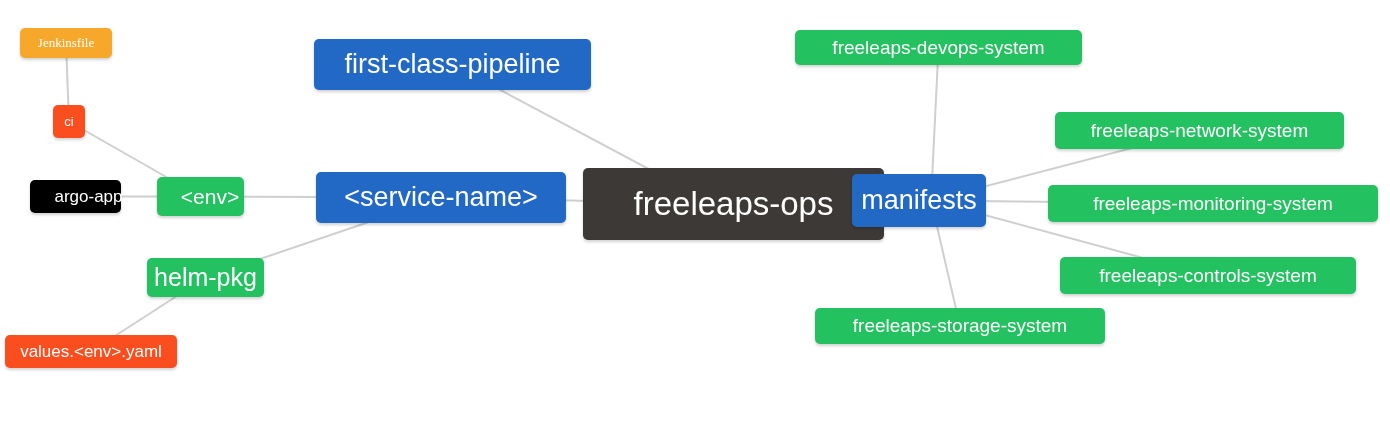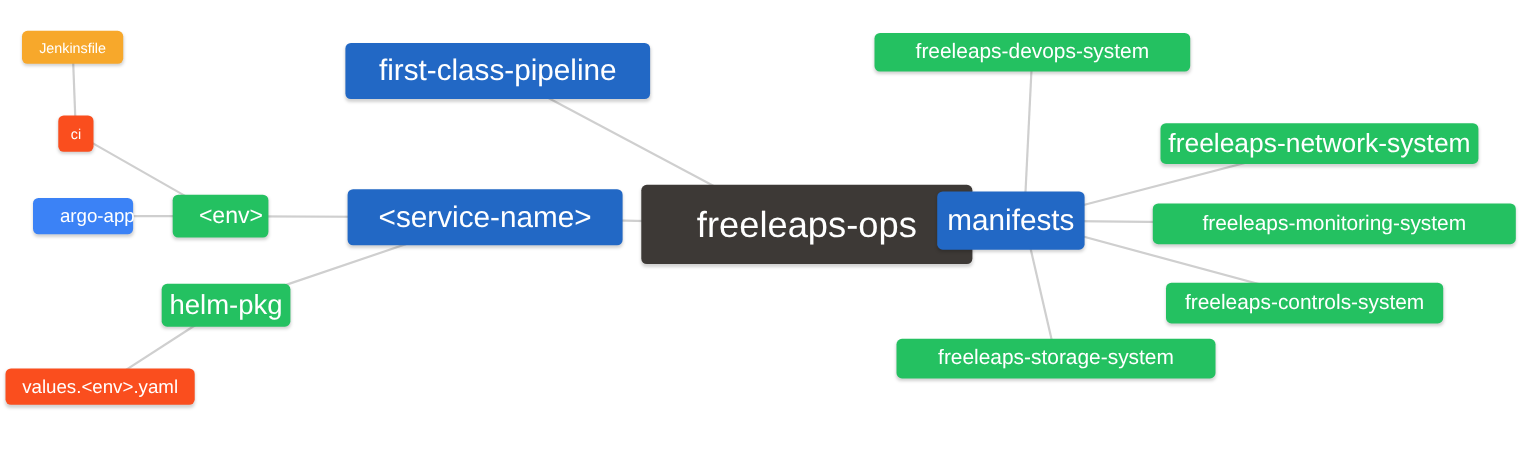--- a/index.html
+++ b/index.html
@@ -49,27 +49,27 @@
       <line x1="205.5" y1="277.5" x2="91" y2="351.5" stroke="#cfcfcf" stroke-width="2"></line>
       <line x1="452.5" y1="64.5" x2="714.5" y2="204" stroke="#cfcfcf" stroke-width="2"></line>
       <line x1="441" y1="197.5" x2="714.5" y2="204" stroke="#cfcfcf" stroke-width="2"></line>
       <line x1="714.5" y1="204" x2="931" y2="200.5" stroke="#cfcfcf" stroke-width="2"></line>
       <line x1="931" y1="200.5" x2="938.5" y2="47.5" stroke="#cfcfcf" stroke-width="2"></line>
       <line x1="931" y1="200.5" x2="1199.5" y2="130.5" stroke="#cfcfcf" stroke-width="2"></line>
       <line x1="931" y1="200.5" x2="1213" y2="203.5" stroke="#cfcfcf" stroke-width="2"></line>
       <line x1="931" y1="200.5" x2="1208" y2="275.5" stroke="#cfcfcf" stroke-width="2"></line>
       <line x1="931" y1="200.5" x2="960" y2="326" stroke="#cfcfcf" stroke-width="2"></line>
     </svg>
-<div class="node" style="left: 20px; top: 28px; width: 92px; height: 30px; font-size: 13px; background: rgb(247, 168, 43);">
+<div class="node" style="left: 20px; top: 28px; width: 92px; height: 30px; font-size: 13px; background: rgb(247, 168, 43); font-family: Liberation Serif, serif;">
       <span>Jenkinsfile</span>
     </div>
     <div class="node" style="left: 53px; top: 105px; width: 32px; height: 33px; font-size: 13px; background: rgb(250, 78, 30);">
       <span>ci</span>
     </div>
-    <div class="node" style="left: 30px; top: 180px; width: 91px; height: 33px; font-size: 17px; background: #3b82f6; padding-left: 26px;">
+    <div class="node" style="left: 30px; top: 180px; width: 91px; height: 33px; font-size: 17px; background: #000000; padding-left: 26px;">
       <span>argo-app</span>
     </div>
     <div class="node" style="left: 157px; top: 177px; width: 87px; height: 39px; font-size: 21px; background: rgb(36, 193, 97); padding-left: 19px;">
       <span>&lt;env&gt;</span>
     </div>
     <div class="node" style="left: 147px; top: 258px; width: 117px; height: 39px; font-size: 25px; background: rgb(36, 193, 97);">
       <span>helm-pkg</span>
     </div>
     <div class="node" style="left: 5px; top: 335px; width: 172px; height: 33px; font-size: 17px; background: rgb(250, 78, 30);">
       <span>values.&lt;env&gt;.yaml</span>
@@ -82,25 +82,25 @@
     </div>
     <div class="node" style="left: 583px; top: 168px; width: 301px; height: 72px; font-size: 33px; background: rgb(61, 57, 54);">
       <span>freeleaps-ops</span>
     </div>
     <div class="node" style="left: 852px; top: 174px; width: 134px; height: 53px; font-size: 27px; background: rgb(34, 104, 197);">
       <span>manifests</span>
     </div>
     <div class="node" style="left: 795px; top: 30px; width: 287px; height: 35px; font-size: 19px; background: rgb(36, 193, 97);">
       <span>freeleaps-devops-system</span>
     </div>
-    <div class="node" style="left: 1055px; top: 112px; width: 289px; height: 37px; font-size: 24px; background: rgb(36, 193, 97);">
+    <div class="node" style="left: 1055px; top: 112px; width: 289px; height: 37px; font-size: 19px; background: rgb(36, 193, 97);">
       <span>freeleaps-network-system</span>
     </div>
     <div class="node" style="left: 1048px; top: 185px; width: 330px; height: 37px; font-size: 19px; background: rgb(36, 193, 97);">
       <span>freeleaps-monitoring-system</span>
     </div>
-    <div class="node" style="left: 1060px; top: 257px; width: 252px; height: 37px; font-size: 19px; background: rgb(36, 193, 97);">
+    <div class="node" style="left: 1060px; top: 257px; width: 296px; height: 37px; font-size: 19px; background: rgb(36, 193, 97);">
       <span>freeleaps-controls-system</span>
     </div>
     <div class="node" style="left: 815px; top: 308px; width: 290px; height: 36px; font-size: 19px; background: rgb(36, 193, 97);">
       <span>freeleaps-storage-system</span>
     </div>
   </div>
 
 </body></html>

